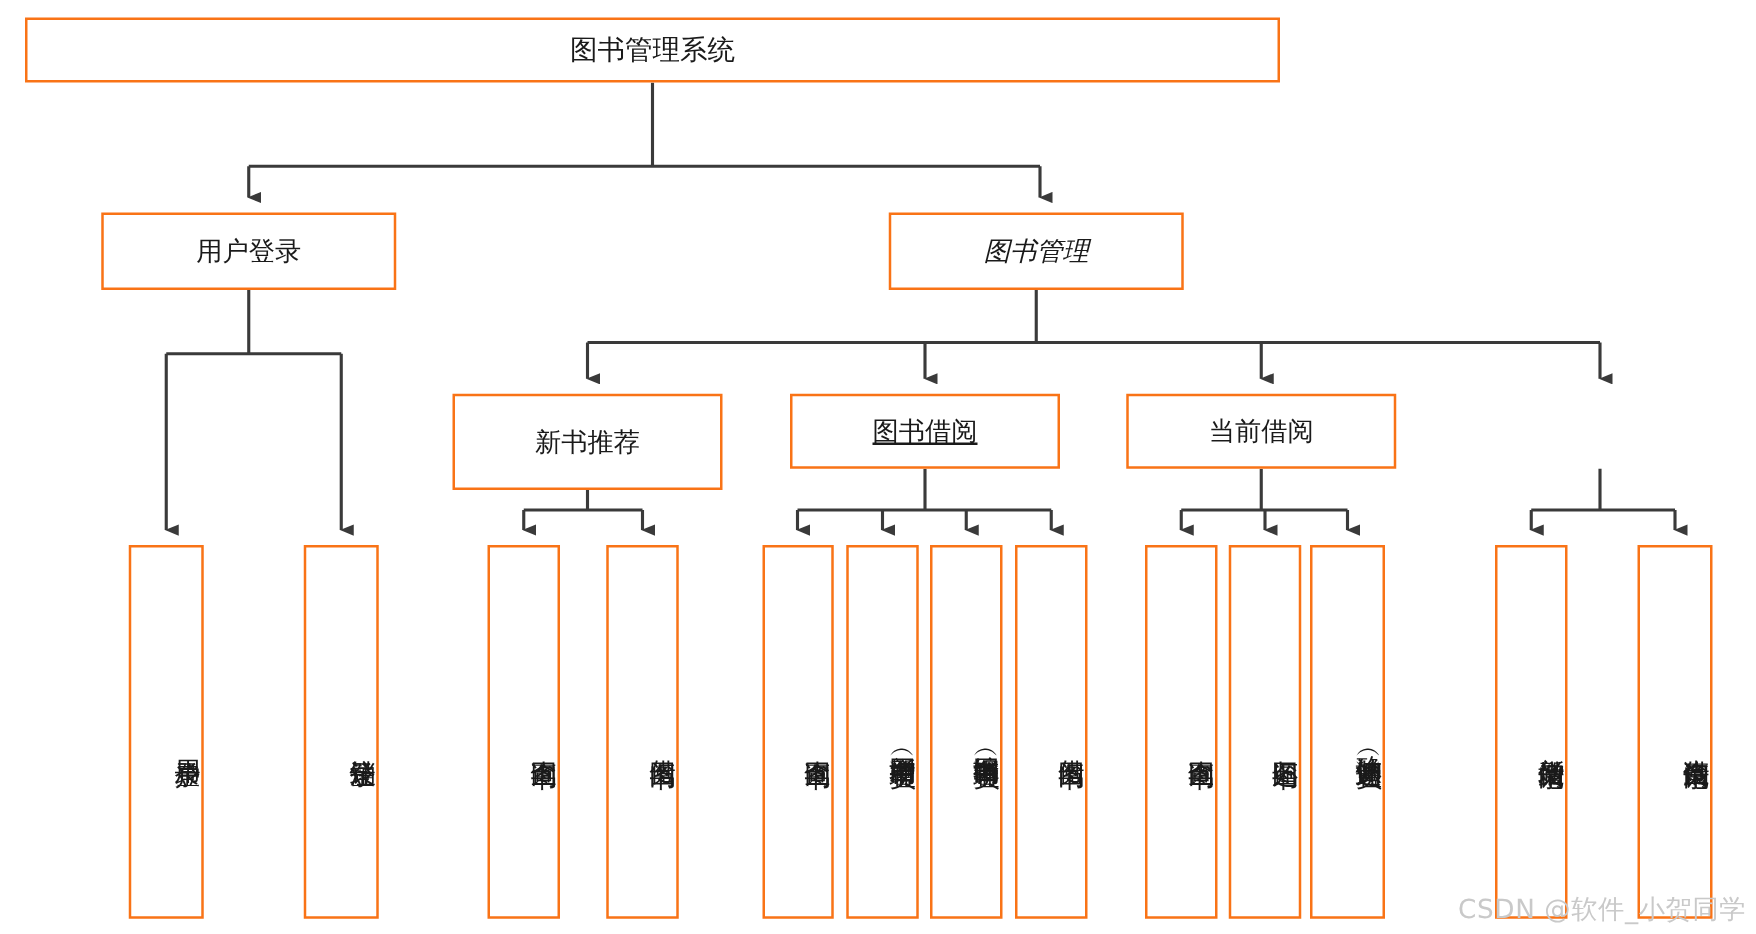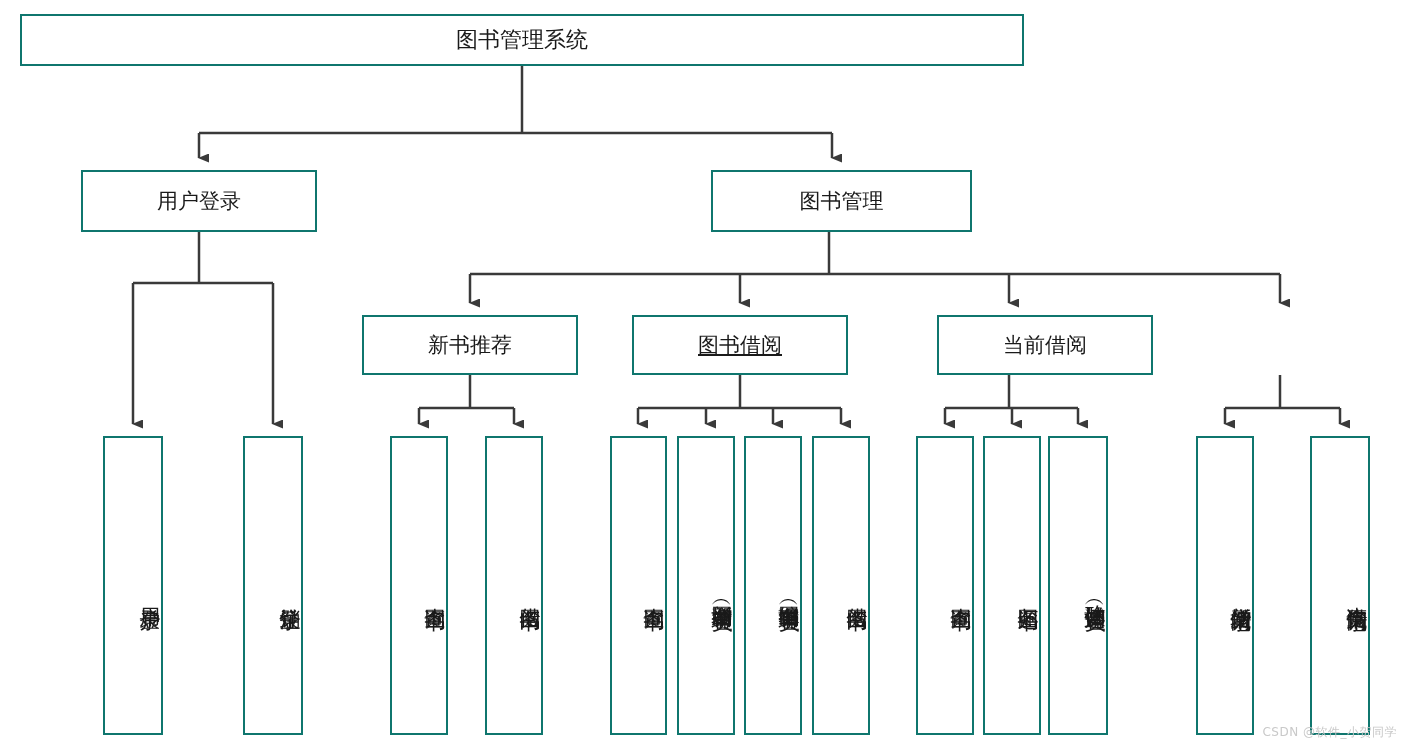--- a/index.html
+++ b/index.html
@@ -1,27 +1,27 @@
 <!DOCTYPE html>
 <html><head>
 <meta charset="utf-8">
 <style>
   html,body{margin:0;padding:0;background:#ffffff;}
   body{font-family:"DejaVu Sans","Liberation Sans",sans-serif;}
   #canvas{position:relative;width:1405px;height:747px;background:#ffffff;overflow:hidden;}
-  .node{position:absolute;box-sizing:border-box;border:2px solid #0f766e;background:#ffffff;
+  .node{position:absolute;box-sizing:border-box;border:2px solid #f97316;background:#ffffff;
         display:flex;align-items:center;justify-content:center;color:#1a1a1a;}
   .node.lvl0{font-size:22px;}
   .node.lvl1{font-size:21px;}
   .node.lvl2{font-size:21px;}
   .leaf{writing-mode:vertical-rl;text-orientation:upright;font-size:21px;
         letter-spacing:1px;line-height:1.12;padding-top:14px;align-items:flex-start;
         justify-content:center;white-space:pre;}
   svg.links{position:absolute;left:0;top:0;width:1405px;height:747px;pointer-events:none;}
-  .watermark{position:absolute;right:8px;bottom:6px;color:#c9c9c9;font-size:12px;
+  .watermark{position:absolute;right:8px;bottom:6px;color:#c9c9c9;font-size:21px;
              letter-spacing:.5px;white-space:nowrap;}
 </style>
 </head>
 <body>
 
 <div id="canvas">
 
   <svg class="links" viewBox="0 0 1405 747">
     <defs>
       <marker id="arw" markerWidth="9" markerHeight="11" refX="4.5" refY="10" orient="auto" markerUnits="userSpaceOnUse">
@@ -72,31 +72,31 @@
     </g>
   </svg>
 
   <div class="node lvl0" style="left:20px;top:14px;width:1004px;height:52px;">
     <span>图书管理系统</span>
   </div>
 
   <div class="node lvl1" style="left:81px;top:170px;width:236px;height:62px;">
     <span>用户登录</span>
   </div>
-  <div class="node lvl1" style="left:711px;top:170px;width:261px;height:62px;">
+  <div class="node lvl1" style="left:711px;top:170px;width:236px;height:62px;font-style:italic;">
     <span>图书管理</span>
   </div>
 
-  <div class="node lvl2" style="left:362px;top:315px;width:216px;height:60px;">
+  <div class="node lvl2" style="left:362px;top:315px;width:216px;height:77px;">
     <span>新书推荐</span>
   </div>
   <div class="node lvl2" style="left:632px;top:315px;width:216px;height:60px;text-decoration:underline;">
     <span>图书借阅</span>
   </div>
-  <div class="node lvl2" style="left:901px;top:315px;width:216px;height:60px;margin-left:36px;">
+  <div class="node lvl2" style="left:901px;top:315px;width:216px;height:60px;">
     <span>当前借阅</span>
   </div>
 
   <div class="node leaf" style="left:103px;top:436px;width:60px;height:299px;">
     <span>用户登录</span>
   </div>
   <div class="node leaf" style="left:243px;top:436px;width:60px;height:299px;">
     <span>注销登录</span>
   </div>
 

